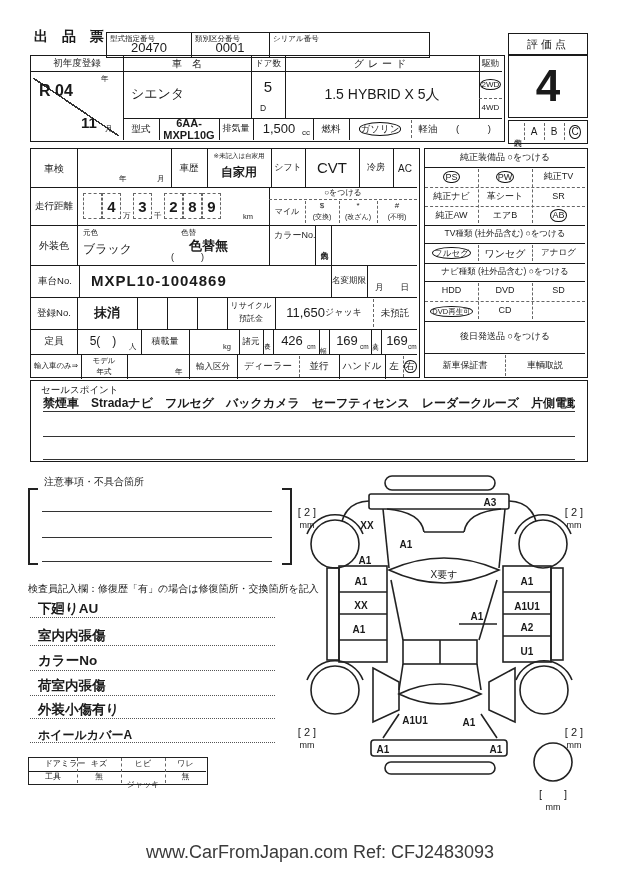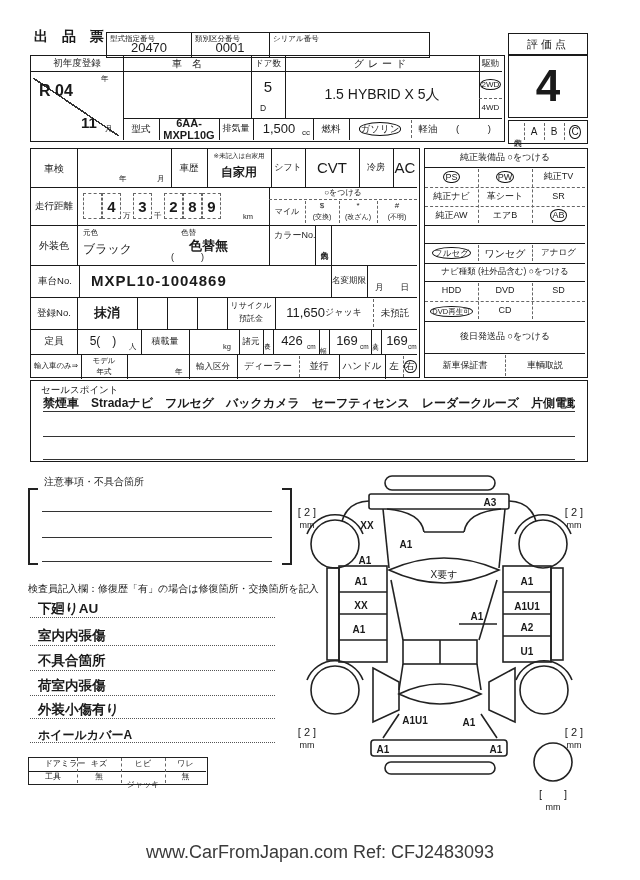--- a/index.html
+++ b/index.html
@@ -67,20 +67,21 @@
   <div class="cell" style="left:220px;top:0;width:34px;height:15px;font-size:8.5px">ドア数</div>
   <div class="cell" style="left:254px;top:0;width:194px;height:15px;font-size:10px;letter-spacing:4px">グレード</div>
   <div class="cell" style="left:448px;top:0;width:23px;height:15px;font-size:8.5px">駆動</div>
 
   <div class="diag" style="left:2px;top:22px;width:86px;height:58px"></div>
   <span class="tag" style="left:70px;top:18px">年</span>
   <div class="abs" style="left:8px;top:26px;font-size:16px;font-weight:bold">R 04</div>
   <div class="abs" style="left:50px;top:58px;font-size:15px;font-weight:bold">11</div>
   <span class="tag" style="left:74px;top:68px">月</span>
 
+  <div class="cell left" style="left:100px;top:15px;width:118px;height:47px;font-size:13px">シエンタ</div>
   <div class="cell" style="left:220px;top:17px;width:34px;height:28px;font-size:15px">5</div>
   <div class="cell" style="left:220px;top:46px;width:24px;height:14px;font-size:8.5px">D</div>
   <div class="cell" style="left:254px;top:15px;width:194px;height:47px;font-size:14px">1.5 HYBRID X 5人</div>
 
   <div class="cell" style="left:448px;top:15px;width:23px;height:27px;font-size:8px">
     <span class="circ2">2WD</span>
   </div>
   <div class="hdash" style="left:448px;top:42px;width:23px"></div>
   <div class="cell" style="left:448px;top:42px;width:23px;height:20px;font-size:8px">4WD</div>
 
@@ -121,21 +122,21 @@
   <div class="vsol" style="left:362px;top:0;height:38px"></div>
   <div class="cell" style="left:0;top:0;width:46px;height:38px;font-size:10px">車検</div>
   <span class="tag" style="left:88px;top:25px">年</span>
   <span class="tag" style="left:126px;top:25px">月</span>
   <div class="cell" style="left:140px;top:0;width:36px;height:38px;font-size:9.5px">車歴</div>
   <div class="cell" style="left:176px;top:2px;width:64px;height:10px;font-size:6.5px">※未記入は自家用</div>
   <div class="cell" style="left:176px;top:12px;width:64px;height:24px;font-size:12px;font-weight:bold">自家用</div>
   <div class="cell" style="left:240px;top:0;width:34px;height:38px;font-size:9px">シフト</div>
   <div class="cell" style="left:274px;top:0;width:54px;height:38px;font-size:15px">CVT</div>
   <div class="cell" style="left:328px;top:0;width:34px;height:38px;font-size:9px">冷房</div>
-  <div class="cell" style="left:362px;top:0;width:24px;height:38px;font-size:15px">AC</div>
+  <div class="cell" style="left:362px;top:0;width:24px;height:38px;font-size:10px">AC</div>
 
   <div class="vsol" style="left:46px;top:38px;height:38px"></div>
   <div class="vsol" style="left:238px;top:38px;height:38px"></div>
   <div class="cell" style="left:0;top:38px;width:46px;height:38px;font-size:9.5px">走行距離</div>
   <div class="digit" style="left:52px;top:44px"></div>
   <div class="digit" style="left:71px;top:44px">4</div>
   <span class="tag" style="left:92px;top:62px">万</span>
   <div class="digit" style="left:102px;top:44px">3</div>
   <span class="tag" style="left:123px;top:62px">千</span>
   <div class="digit" style="left:133px;top:44px">2</div>
@@ -265,20 +266,21 @@
   <div class="cell" style="left:107px;top:18px;width:53px;height:20px;font-size:9px">純正TV</div>
   <div class="cell" style="left:0;top:38px;width:53px;height:19px;font-size:9px">純正ナビ</div>
   <div class="cell" style="left:53px;top:38px;width:54px;height:19px;font-size:9px">革シート</div>
   <div class="cell" style="left:107px;top:38px;width:53px;height:19px;font-size:9px">SR</div>
   <div class="cell" style="left:0;top:57px;width:53px;height:19px;font-size:9px">純正AW</div>
   <div class="cell" style="left:53px;top:57px;width:54px;height:19px;font-size:9px">エアB</div>
   <div class="cell" style="left:107px;top:57px;width:53px;height:19px;font-size:9px">
       <span class="circ2">AB</span>
     </div>
 
+  <div class="cell" style="left:0;top:76px;width:160px;height:18px;font-size:8.5px">TV種類 (社外品含む) ○をつける</div>
   <div class="vdash" style="left:53px;top:96px;height:16px"></div>
   <div class="vdash" style="left:107px;top:96px;height:16px"></div>
   <div class="cell" style="left:0;top:94px;width:53px;height:20px;font-size:8.5px">
       <span class="circ2">フルセグ</span>
     </div>
   <div class="cell" style="left:53px;top:94px;width:54px;height:20px;font-size:10px">ワンセグ</div>
   <div class="cell" style="left:107px;top:94px;width:53px;height:20px;font-size:8.5px">アナログ</div>
 
   <div class="cell" style="left:0;top:114px;width:160px;height:18px;font-size:8.5px">ナビ種類 (社外品含む) ○をつける</div>
   <div class="vdash" style="left:53px;top:134px;height:36px"></div>
@@ -311,21 +313,21 @@
 <div class="u" style="left:42px;top:511px;width:230px"></div>
 <div class="u" style="left:42px;top:537px;width:230px"></div>
 <div class="u" style="left:42px;top:561px;width:230px"></div>
 
 <div class="abs" style="left:28px;top:582px;font-size:10px">検査員記入欄：修復歴「有」の場合は修復箇所・交換箇所を記入</div>
 
 <div class="abs" style="left:38px;top:600px;font-size:13.5px;font-weight:bold">下廻りAU</div>
 <div class="dot" style="left:30px;top:617px;width:245px"></div>
 <div class="abs" style="left:38px;top:627px;font-size:13.5px;font-weight:bold">室内内張傷</div>
 <div class="dot" style="left:30px;top:645px;width:245px"></div>
-<div class="abs" style="left:38px;top:652px;font-size:13.5px;font-weight:bold">不具合箇所</div>
+<div class="abs" style="left:38px;top:652px;font-size:13.5px;font-weight:bold">カラーNo</div>
 <div class="dot" style="left:30px;top:670px;width:245px"></div>
 <div class="abs" style="left:38px;top:677px;font-size:13.5px;font-weight:bold">荷室内張傷</div>
 <div class="dot" style="left:30px;top:695px;width:245px"></div>
 <div class="abs" style="left:38px;top:701px;font-size:13.5px;font-weight:bold">外装小傷有り</div>
 <div class="dot" style="left:30px;top:718px;width:245px"></div>
 <div class="abs" style="left:38px;top:727px;font-size:12px;font-weight:bold">ホイールカバーA</div>
 <div class="dot" style="left:30px;top:742px;width:245px"></div>
 
 <div class="abs" style="left:28px;top:757px;width:180px;height:28px;border:1.5px solid #222">
   <div class="hsol" style="left:0;top:13px;width:177px"></div>

